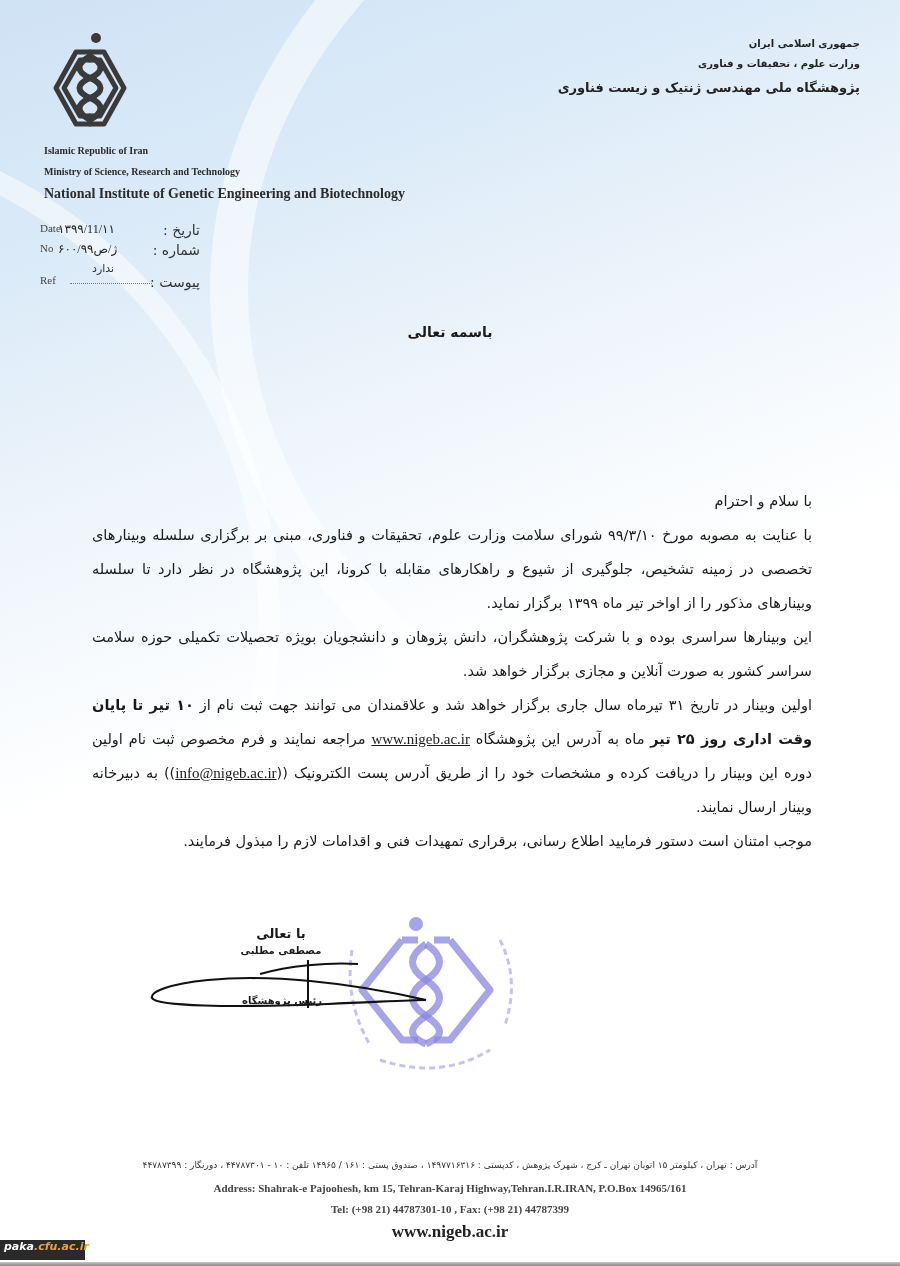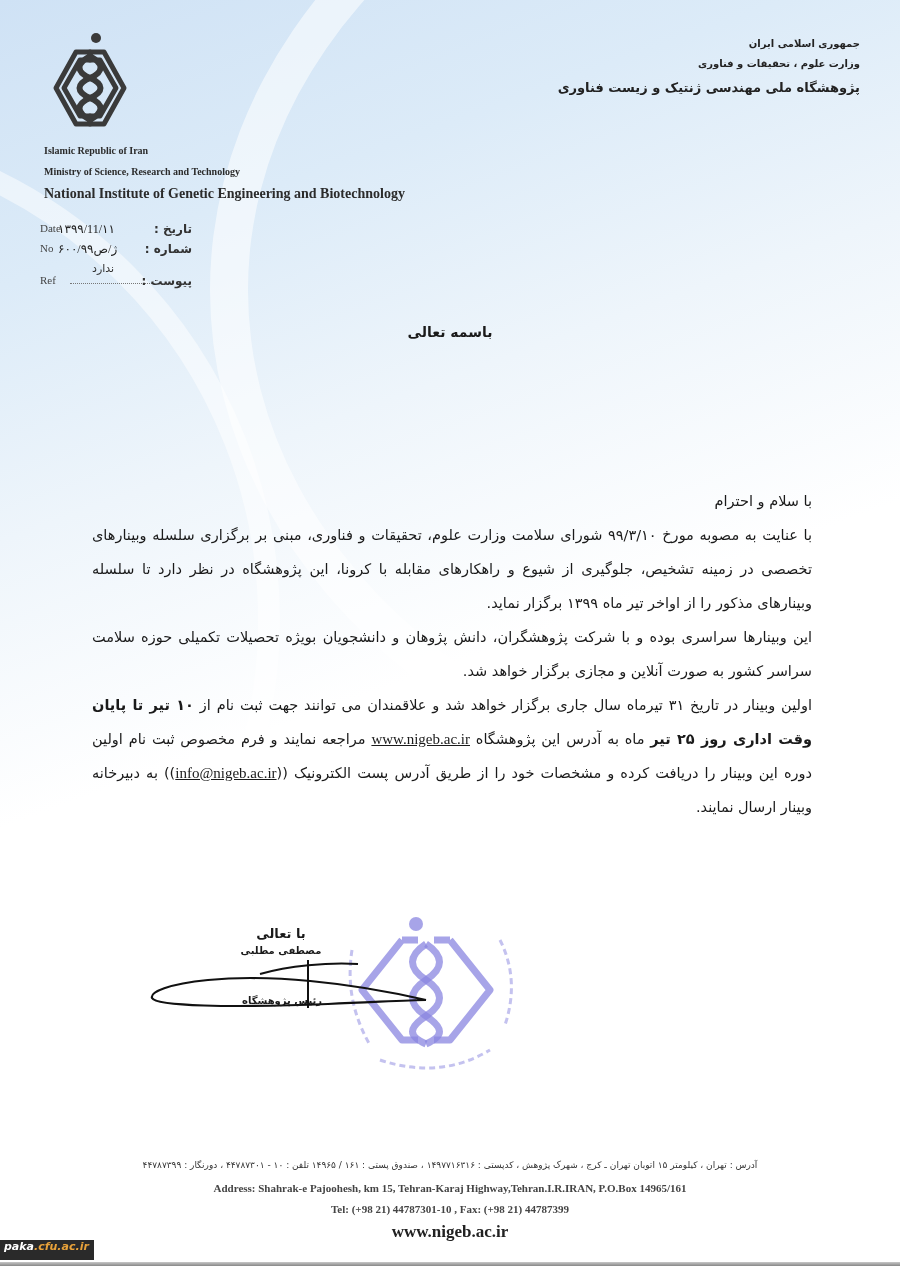--- a/index.html
+++ b/index.html
@@ -21,21 +21,21 @@
   .en-3 { top:186px; font-size:14px; }
 
   .fa-head { position:absolute; right:40px; text-align:right; direction:rtl; font-weight:bold; color:#222; }
   .fa-1 { top:38px; font-size:10px; }
   .fa-2 { top:58px; font-size:10px; }
   .fa-3 { top:80px; font-size:13px; }
 
   .meta { position:absolute; left:40px; top:222px; width:160px; font-size:10px; color:#333; }
   .meta-row { position:relative; height:20px; }
   .meta-en { position:absolute; left:0; font-family:"Liberation Serif", serif; font-size:11px; color:#444; }
-  .meta-fa { position:absolute; right:8px; direction:rtl; font-size:12px;font-weight:bold; }
+  .meta-fa { position:absolute; right:0; direction:rtl; font-size:14px; }
   .meta-val { position:absolute; left:18px; font-family:"Liberation Serif", serif; font-size:12px; color:#222; direction:ltr; }
   .meta-dots { position:absolute; left:30px; right:48px; top:9px; border-bottom:1px dotted #777; }
   .meta-extra { position:absolute; left:52px; top:-12px; direction:rtl; font-size:11px; }
 
   .basmala { position:absolute; left:0; width:900px; top:324px; text-align:center; direction:rtl; font-weight:bold; font-size:14px; }
 
   .addressee { position:absolute; right:86px; width:720px; top:384px; direction:rtl; text-align:right; font-weight:bold; font-size:17px; line-height:38px; }
 
   .body-text { position:absolute; right:88px; width:720px; top:484px; direction:rtl; text-align:justify; font-size:14.5px; line-height:34px; }
   .body-text p { margin:0; }
@@ -48,21 +48,21 @@
   .sign-svg { position:absolute; left:148px; top:960px; width:280px; height:50px; }
   .sign-title { position:absolute; left:222px; top:995px; font-size:10px; font-weight:bold; direction:rtl;margin-left:20px; }
   .stamp { position:absolute; left:340px; top:910px; width:190px; height:170px; }
 
   .footer-fa { position:absolute; left:0; width:900px; top:1160px; text-align:center; direction:rtl; font-size:9px; color:#333; }
   .footer-en { position:absolute; left:0; width:900px; text-align:center; font-family:"Liberation Serif", serif; color:#444;font-weight:bold; }
   .f-addr { top:1182px; font-size:11px; }
   .f-tel { top:1203px; font-size:11px; }
   .f-web { top:1222px; font-size:17px; font-weight:bold; color:#222; }
 
-  .watermark { position:absolute; left:0; top:1240px; width:94px; height:20px; background:#2a2a2a; }
+  .watermark { position:absolute; left:0; top:1240px; width:85px; height:20px; background:#2a2a2a; }
   .wm-text { position:absolute; left:4px; top:1; font-family:"DejaVu Sans", sans-serif; font-style:italic; font-weight:bold; font-size:11px; color:#fff; }
   .wm-text .accent { color:#e8a23a; }
   .bottom-edge { position:absolute; left:0; top:1262px; width:900px; height:4px; background:linear-gradient(#c8c8c8,#888); }
 </style>
 </head>
 <body>
 
 <div class="page">
   <div class="swoosh s1"></div>
   <div class="swoosh s2"></div>
@@ -103,20 +103,21 @@
   </div>
 
   <div class="basmala">باسمه تعالی</div>
 
 
   <div class="body-text">
     <p>با سلام و احترام</p>
     <p>با عنایت به مصوبه مورخ ۹۹/۳/۱۰ شورای سلامت وزارت علوم، تحقیقات و فناوری، مبنی بر برگزاری سلسله وبینارهای تخصصی در زمینه تشخیص، جلوگیری از شیوع و راهکارهای مقابله با کرونا، این پژوهشگاه در نظر دارد تا سلسله وبینارهای مذکور را از اواخر تیر ماه ۱۳۹۹ برگزار نماید.</p>
     <p>این وبینارها سراسری بوده و با شرکت پژوهشگران، دانش پژوهان و دانشجویان بویژه تحصیلات تکمیلی حوزه سلامت سراسر کشور به صورت آنلاین و مجازی برگزار خواهد شد.</p>
     <p><span>اولین وبینار در تاریخ ۳۱ تیرماه سال جاری برگزار خواهد شد و علاقمندان می توانند جهت ثبت نام از </span><span class="bold">۱۰ تیر تا پایان وقت اداری  روز ۲۵ تیر</span><span> ماه به آدرس این پژوهشگاه </span><span class="link">www.nigeb.ac.ir</span><span> مراجعه نمایند و فرم مخصوص ثبت نام اولین دوره این وبینار را دریافت کرده و مشخصات خود را از طریق آدرس پست الکترونیک ((</span><span class="link">info@nigeb.ac.ir</span><span>)) به  دبیرخانه وبینار ارسال نمایند.</span></p>
+    <p>موجب امتنان است دستور فرمایید اطلاع رسانی، برقراری تمهیدات فنی و اقدامات لازم را مبذول فرمایند.</p>
   </div>
 
   <svg class="stamp" viewBox="0 0 190 170">
     <g fill="none" stroke="#8a86e0" stroke-opacity="0.75" stroke-width="7" stroke-linejoin="round">
       <path d="M62 30 L22 80 L62 130 L78 130 M62 30 L78 30"></path>
       <path d="M110 30 L150 80 L110 130 L94 130 M110 30 L94 30"></path>
       <path d="M86 34 C104 46 104 58 86 70 C68 82 68 94 86 106 C104 118 104 126 86 134"></path>
       <path d="M86 34 C68 46 68 58 86 70 C104 82 104 94 86 106 C68 118 68 126 86 134"></path>
     </g>
     <circle cx="76" cy="14" r="7" fill="#8a86e0" fill-opacity="0.75"></circle>

